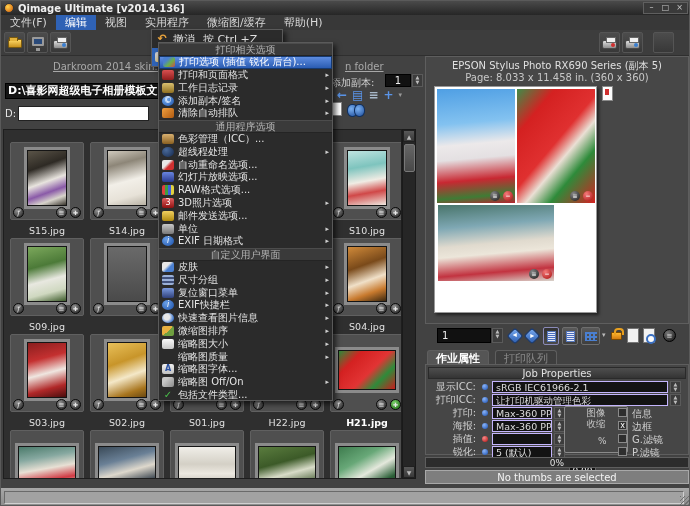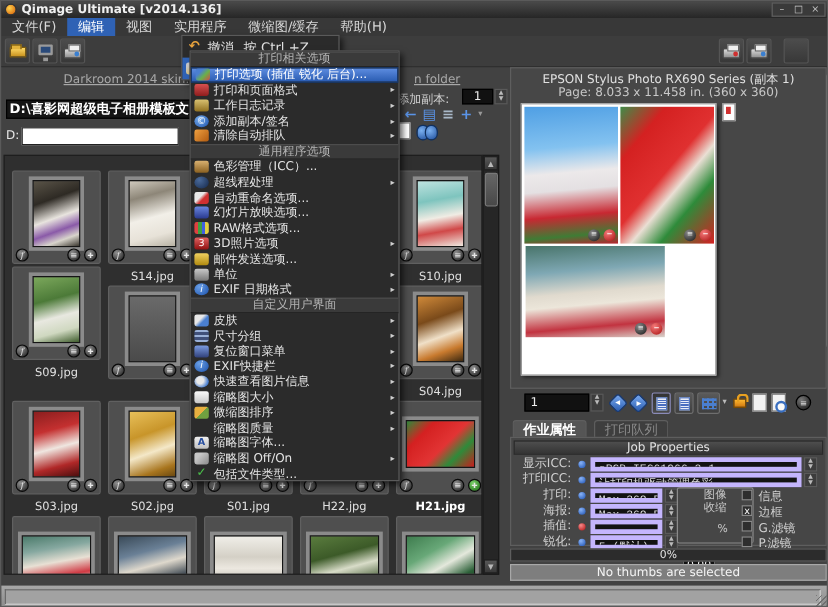--- a/index.html
+++ b/index.html
@@ -168,22 +168,22 @@
   .tab.active { left:426px; background:#555; color:#fff; font-weight:bold; }
   .tab.inactive { left:494px; background:#3e3e3e; color:#8a8a8a; }
   .jobbox { position:absolute; left:424px; top:363px; width:264px; height:91px; background:#464646; border:1px solid #5e5e5e; }
   .jphead { position:absolute; left:2px; top:2px; width:258px; height:12px; text-align:center; font-size:10px;
             color:#e0e0e0; background:linear-gradient(#4e4e4e,#343434); border:1px solid #2a2a2a; line-height:11px; }
   .jrow { position:absolute; height:12px; font-size:10px; line-height:12px; }
   .jlabel { position:absolute; width:46px; text-align:right; color:#cfcfcf; white-space:nowrap; }
   .dot { position:absolute; width:6px; height:6px; border-radius:50%; top:3px; }
   .dot.blue { background:radial-gradient(circle at 35% 30%,#8ab4f8,#1a4fb0); }
   .dot.red { background:radial-gradient(circle at 35% 30%,#f88a8a,#b01010); }
-  .jfield { position:absolute; height:12px; background:#131313; border:4px solid #c4b5fd; color:#dcdcdc;
-            font-size:9.5px; line-height:11px; padding-left:3px; white-space:nowrap; overflow:hidden;font-family:Liberation Mono, monospace; }
+  .jfield { position:absolute; height:12px; background:#131313; border:1px solid #c4b5fd; color:#dcdcdc;
+            font-size:9.5px; line-height:11px; padding-left:3px; white-space:nowrap; overflow:hidden; }
   .shrinkbox { position:absolute; left:138px; top:41px; width:64px; height:47px; border:1px solid #8a8a8a; border-radius:2px; }
   .shrinkbox .sl { width:100%; text-align:center; font-size:9.5px; color:#c8c8c8; line-height:11px; }
   .shrinkval { position:absolute; left:4px; top:26px; width:27px; height:13px; background:#111; border:1px solid #666;
                color:#eee; font-size:9px; text-align:center; line-height:12px;margin-top:31px; }
   .shrinkpct { position:absolute; left:33px; top:29px; font-size:9px; color:#c8c8c8; }
   .cb { position:absolute; width:9px; height:9px; background:#2e2e2e; border:1px solid #8a8a8a; color:#fff;
         font-size:8px; line-height:8px; text-align:center; }
   .cb.checked::after { content:"x"; }
   .cblabel { position:absolute; font-size:10px; color:#cfcfcf; white-space:nowrap; }
 
@@ -349,21 +349,21 @@
       <div class="lbl"></div>
     </div>
     <div class="cell" style="left:326px;top:12px">
       <div class="ph pt p-s10"></div>
       <span class="ci ci-l"></span>
         <span class="ci ci-m"></span>
         <span class="ci ci-r"></span>
       <div class="lbl">S10.jpg</div>
     </div>
 
-    <div class="cell" style="left:6px;top:92px">
+    <div class="cell" style="left:6px;top:108px">
       <div class="ph pt p-s09"></div>
       <span class="ci ci-l"></span>
         <span class="ci ci-m"></span>
         <span class="ci ci-r"></span>
       <div class="lbl">S09.jpg</div>
     </div>
     <div class="cell" style="left:86px;top:108px">
       <div class="ph pt p-gray"></div>
       <span class="ci ci-l"></span>
         <span class="ci ci-m"></span>
@@ -445,21 +445,21 @@
     </div>
   </div>
 
   <div class="vscroll">
     <span class="sbtn up">▲</span>
     <span class="sbtn down">▼</span>
     <span class="sthumb"></span>
   </div>
 
   <div class="prnpanel">
-    <div class="ptitle">EPSON Stylus Photo RX690 Series (副本 1)</div>
+    <div class="ptitle">EPSON Stylus Photo RX690 Series (副本 5)</div>
     <div class="pinfo">Page: 8.033 x 11.458 in.  (360 x 360)</div>
     <div class="page">
       <div class="pphoto pA">
         <span class="pci pci-m"></span>
         <span class="pci pci-x"></span>
       </div>
       <div class="pphoto pB">
         <span class="pci pci-m"></span>
         <span class="pci pci-x"></span>
       </div>
@@ -677,30 +677,30 @@
       <span class="mico ic-info">i</span>
       <span class="smt">EXIF快捷栏</span>
         <span class="arr"></span>
     </div>
     <div class="smi">
       <span class="mico ic-mag"></span>
       <span class="smt">快速查看图片信息</span>
         <span class="arr"></span>
     </div>
     <div class="smi">
+      <span class="mico ic-sort"></span>
+      <span class="smt">微缩图排序</span>
+        <span class="arr"></span>
+    </div>
+    <div class="smi">
       <span class="mico ic-page"></span>
       <span class="smt">缩略图大小</span>
         <span class="arr"></span>
     </div>
     <div class="smi">
-      <span class="mico ic-sort"></span>
-      <span class="smt">微缩图排序</span>
-        <span class="arr"></span>
-    </div>
-    <div class="smi">
       <span class="mico none"></span>
       <span class="smt">缩略图质量</span>
         <span class="arr"></span>
     </div>
     <div class="smi">
       <span class="mico ic-font">A</span>
       <span class="smt">缩略图字体...</span>
     </div>
     <div class="smi">
       <span class="mico ic-tools"></span>

